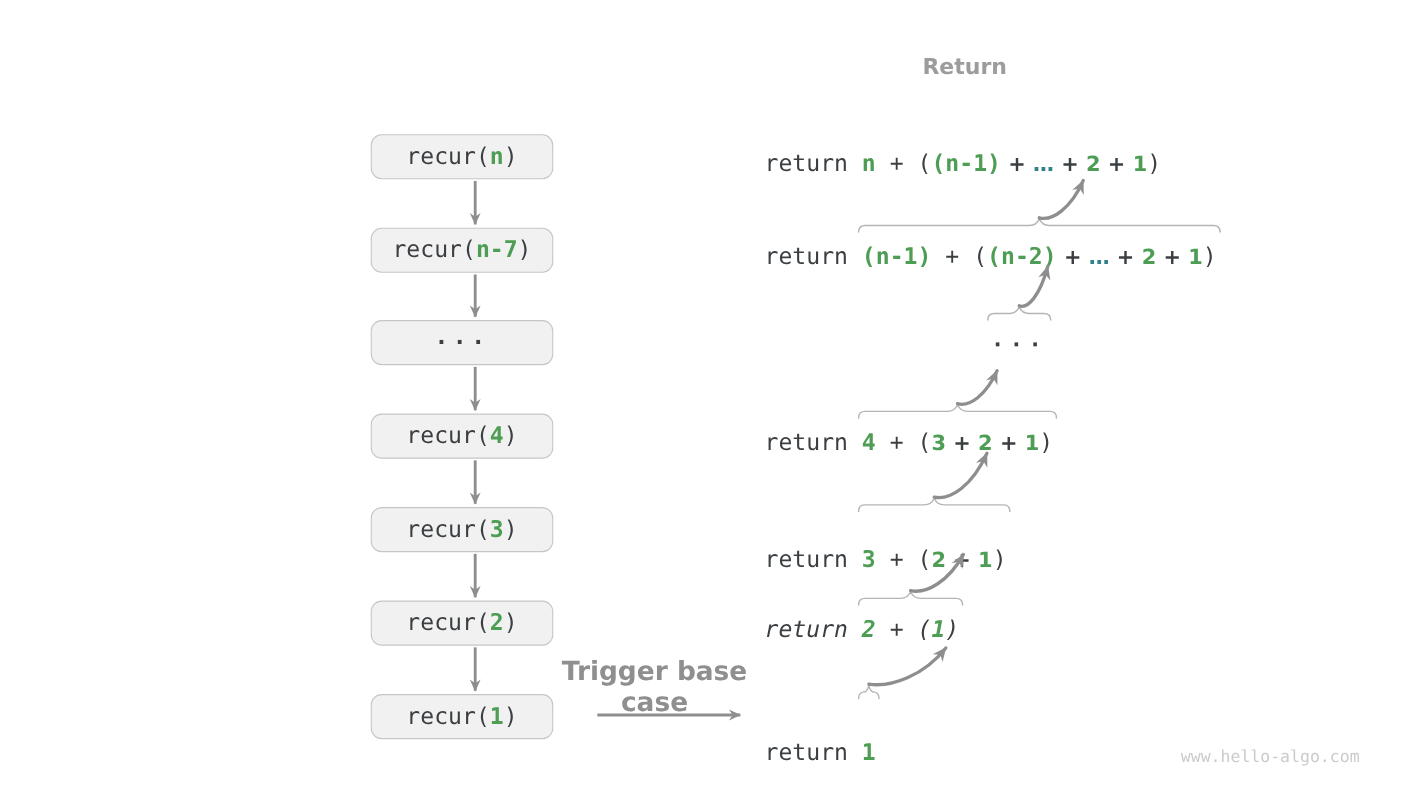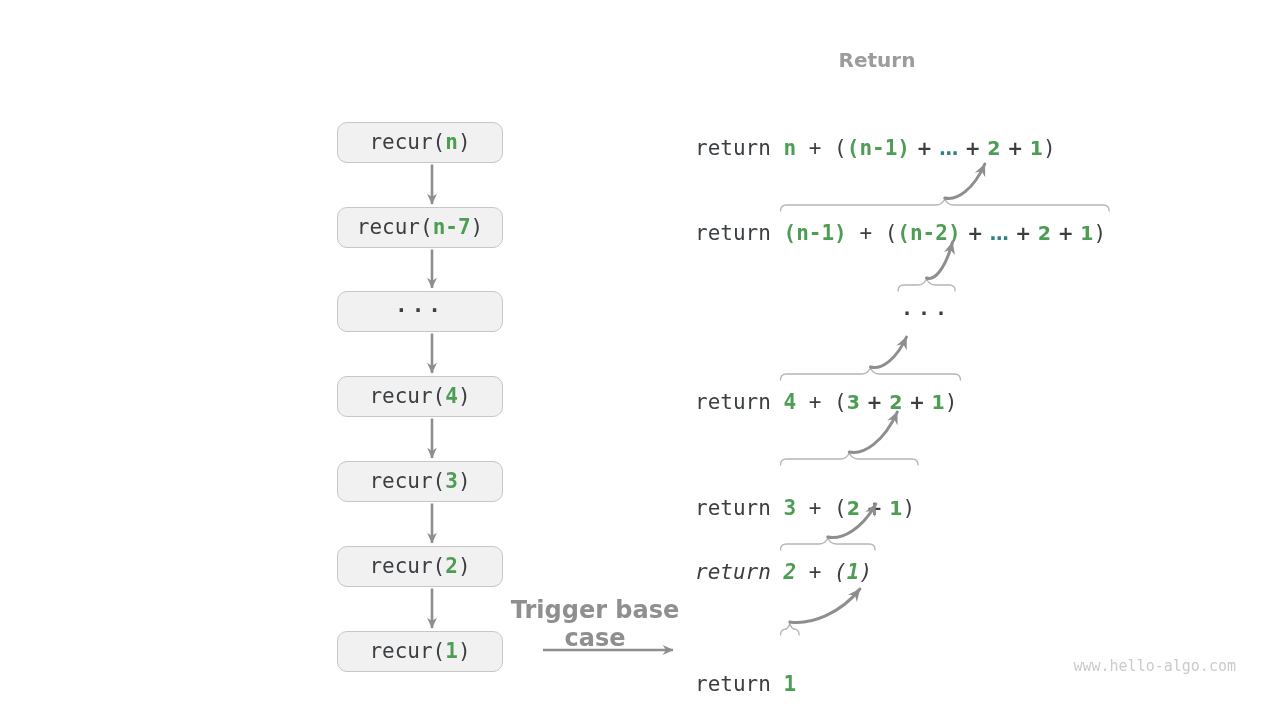--- a/index.html
+++ b/index.html
@@ -36,21 +36,21 @@
   .seg-tail{font-family:"DejaVu Sans","Liberation Sans",sans-serif;font-weight:bold;font-size:19px;color:var(--code);}
   .seg-tailgreen{font-family:"DejaVu Sans","Liberation Sans",sans-serif;font-weight:bold;font-size:19px;color:var(--green);}
   .seg-dots{font-family:"DejaVu Sans","Liberation Sans",sans-serif;font-weight:bold;font-size:19px;color:var(--teal);}
   .seg-boxdots{font-weight:bold;letter-spacing:4px;color:var(--code);}
   .seg-dotsrow{font-weight:bold;letter-spacing:5px;font-size:20px;color:var(--code);}
   #trigger{
     position:absolute;left:495px;top:596px;width:200px;text-align:center;
     font-size:24px;font-weight:bold;color:var(--label);
   }
   #watermark{
-    position:absolute;right:44px;top:657px;
+    position:absolute;right:44px;top:679px;
     font-family:"DejaVu Sans Mono","Liberation Mono",monospace;
     font-size:15px;color:var(--watermark);
   }
   #decor{position:absolute;left:0;top:0;width:1280px;height:720px;pointer-events:none;}
 </style>
 </head>
 <body>
 
 <div id="stage">
   <div class="heading" id="h-return">Return</div>

